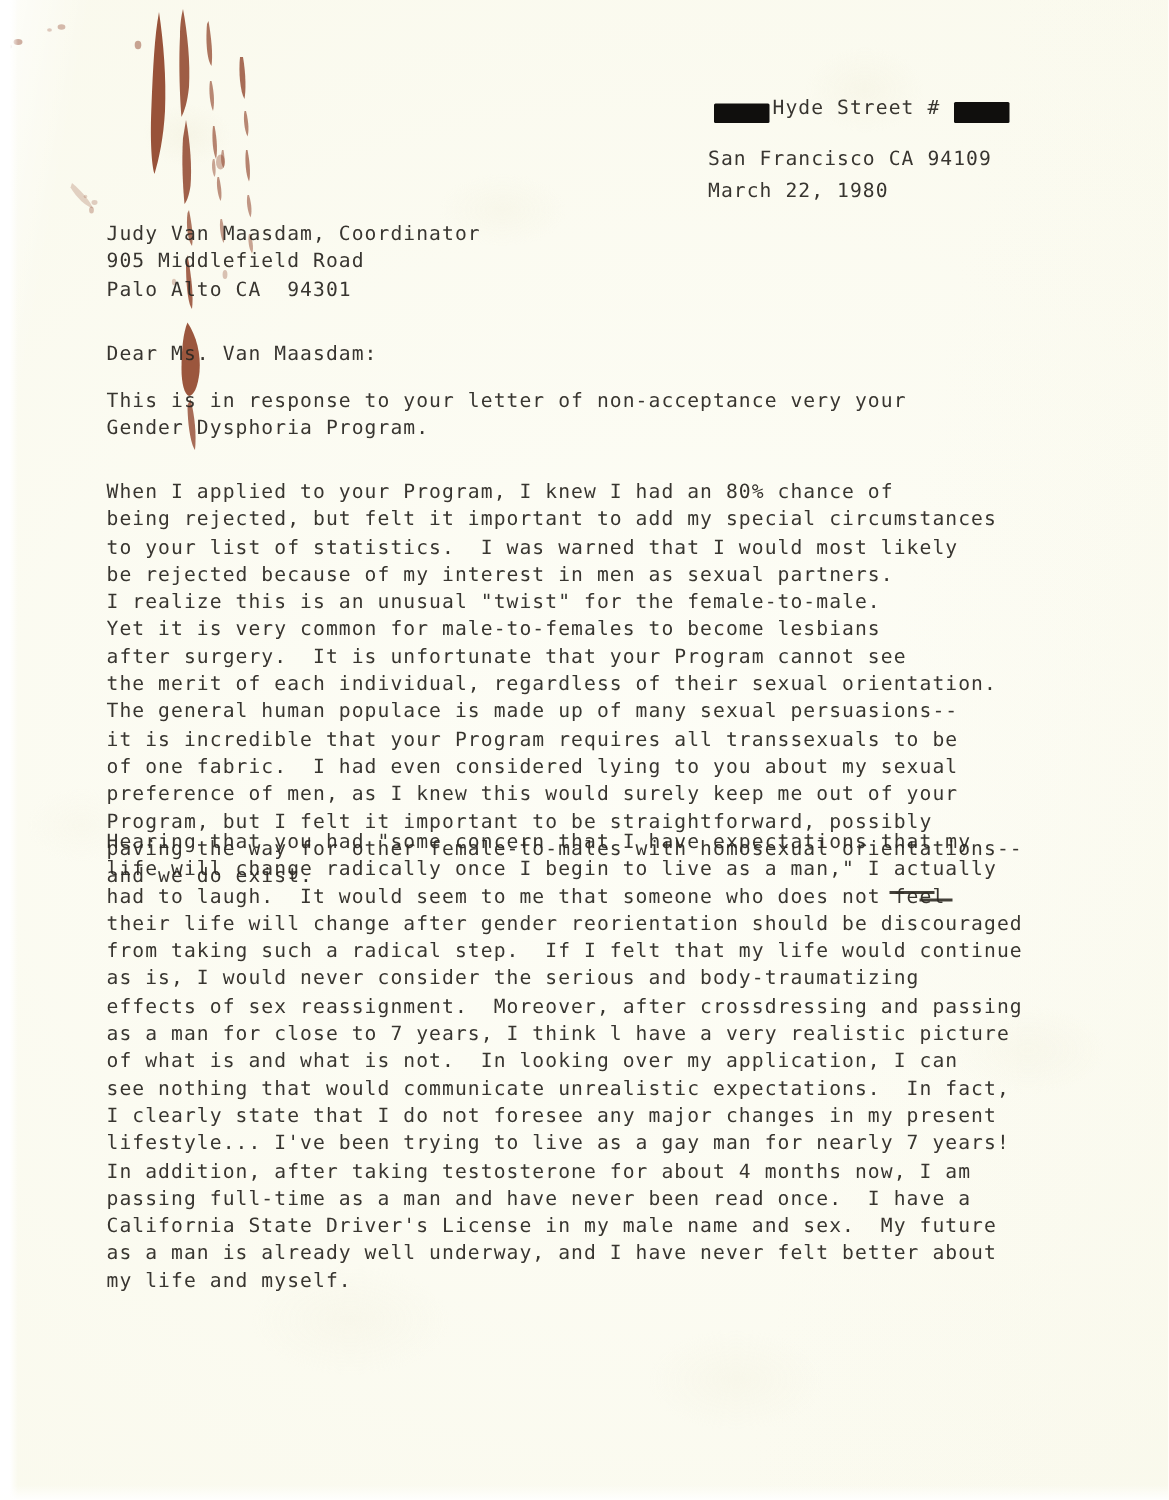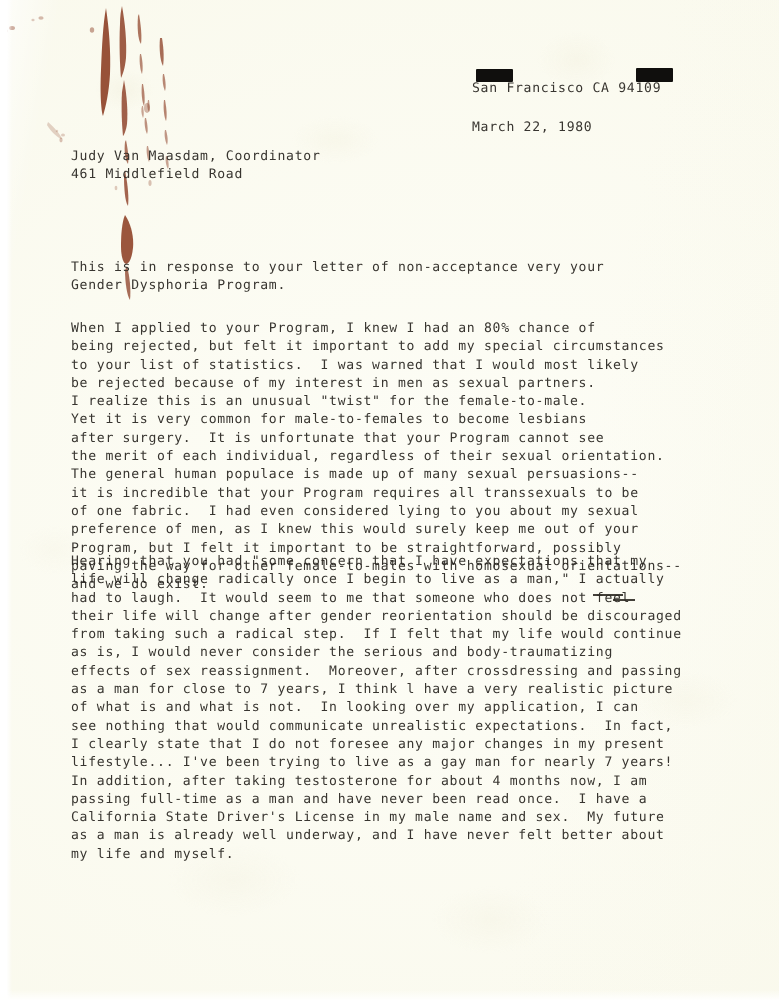--- a/index.html
+++ b/index.html
@@ -159,33 +159,36 @@
       <ellipse cx="63" cy="135" rx="2.0" ry="1.6" opacity="0.24"></ellipse>
       <ellipse cx="61" cy="140" rx="1.6" ry="2.4" opacity="0.30"></ellipse>
       <ellipse cx="57" cy="131" rx="1.2" ry="1.2" opacity="0.20"></ellipse>
       <path d="M48 122 C 55 128, 60 134, 62 139 C 58 138, 51 132, 47 125 Z" opacity="0.22"></path>
       <ellipse cx="150" cy="183" rx="1.6" ry="3.0" opacity="0.30"></ellipse>
       <ellipse cx="116" cy="188" rx="1.4" ry="2.2" opacity="0.26"></ellipse>
     </g>
   </svg>
 
   <div class="block" id="sender-address">
+    <div class="tw" style="position:relative;left:0;top:0;"><span style="visibility: hidden;">&nbsp;&nbsp;&nbsp;&nbsp;&nbsp;</span>Hyde Street #</div>
     <div class="tw" style="position:relative;left:0;top:16px;">San Francisco CA 94109</div>
   </div>
 
   <div class="redaction" id="redaction-street-number"></div>
   <div class="redaction" id="redaction-unit-number"></div>
 
   <div class="tw block" id="letter-date">March 22, 1980</div>
 
   <div class="block" id="recipient-address">
     <div class="tw" style="position:relative;">Judy Van Maasdam, Coordinator</div>
-    <div class="tw" style="position:relative;">461 Middlefield Road</div>
+    <div class="tw" style="position:relative;">905 Middlefield Road</div>
+    <div class="tw" style="position:relative;">Palo Alto CA  94301</div>
   </div>
 
+  <div class="tw block" id="salutation">Dear Ms. Van Maasdam:</div>
 
   <div class="tw block" id="para-1">This is in response to your letter of non-acceptance very your
 Gender Dysphoria Program.</div>
 
   <div class="tw block" id="para-2">When I applied to your Program, I knew I had an 80% chance of
 being rejected, but felt it important to add my special circumstances
 to your list of statistics.  I was warned that I would most likely
 be rejected because of my interest in men as sexual partners.
 I realize this is an unusual "twist" for the female-to-male.
 Yet it is very common for male-to-females to become lesbians

